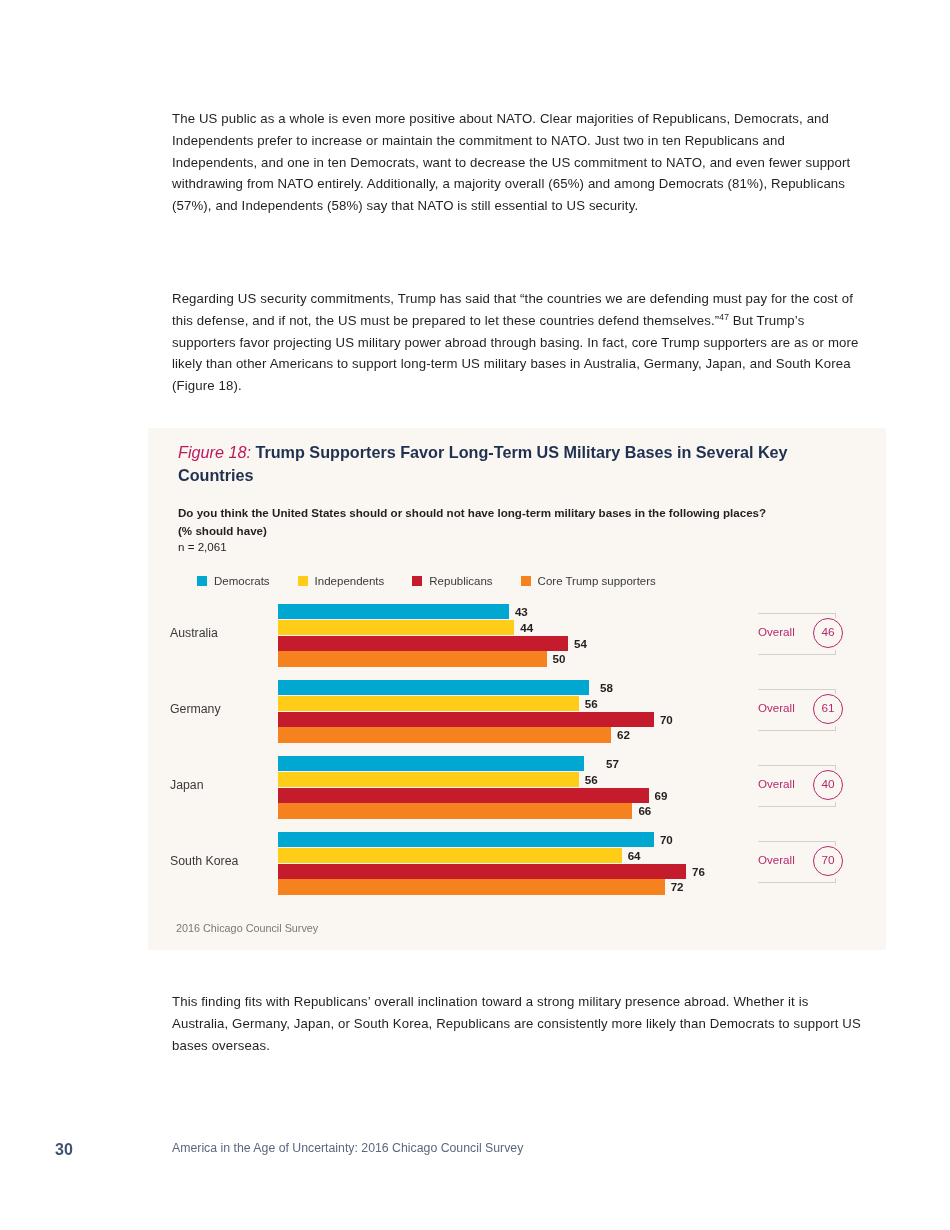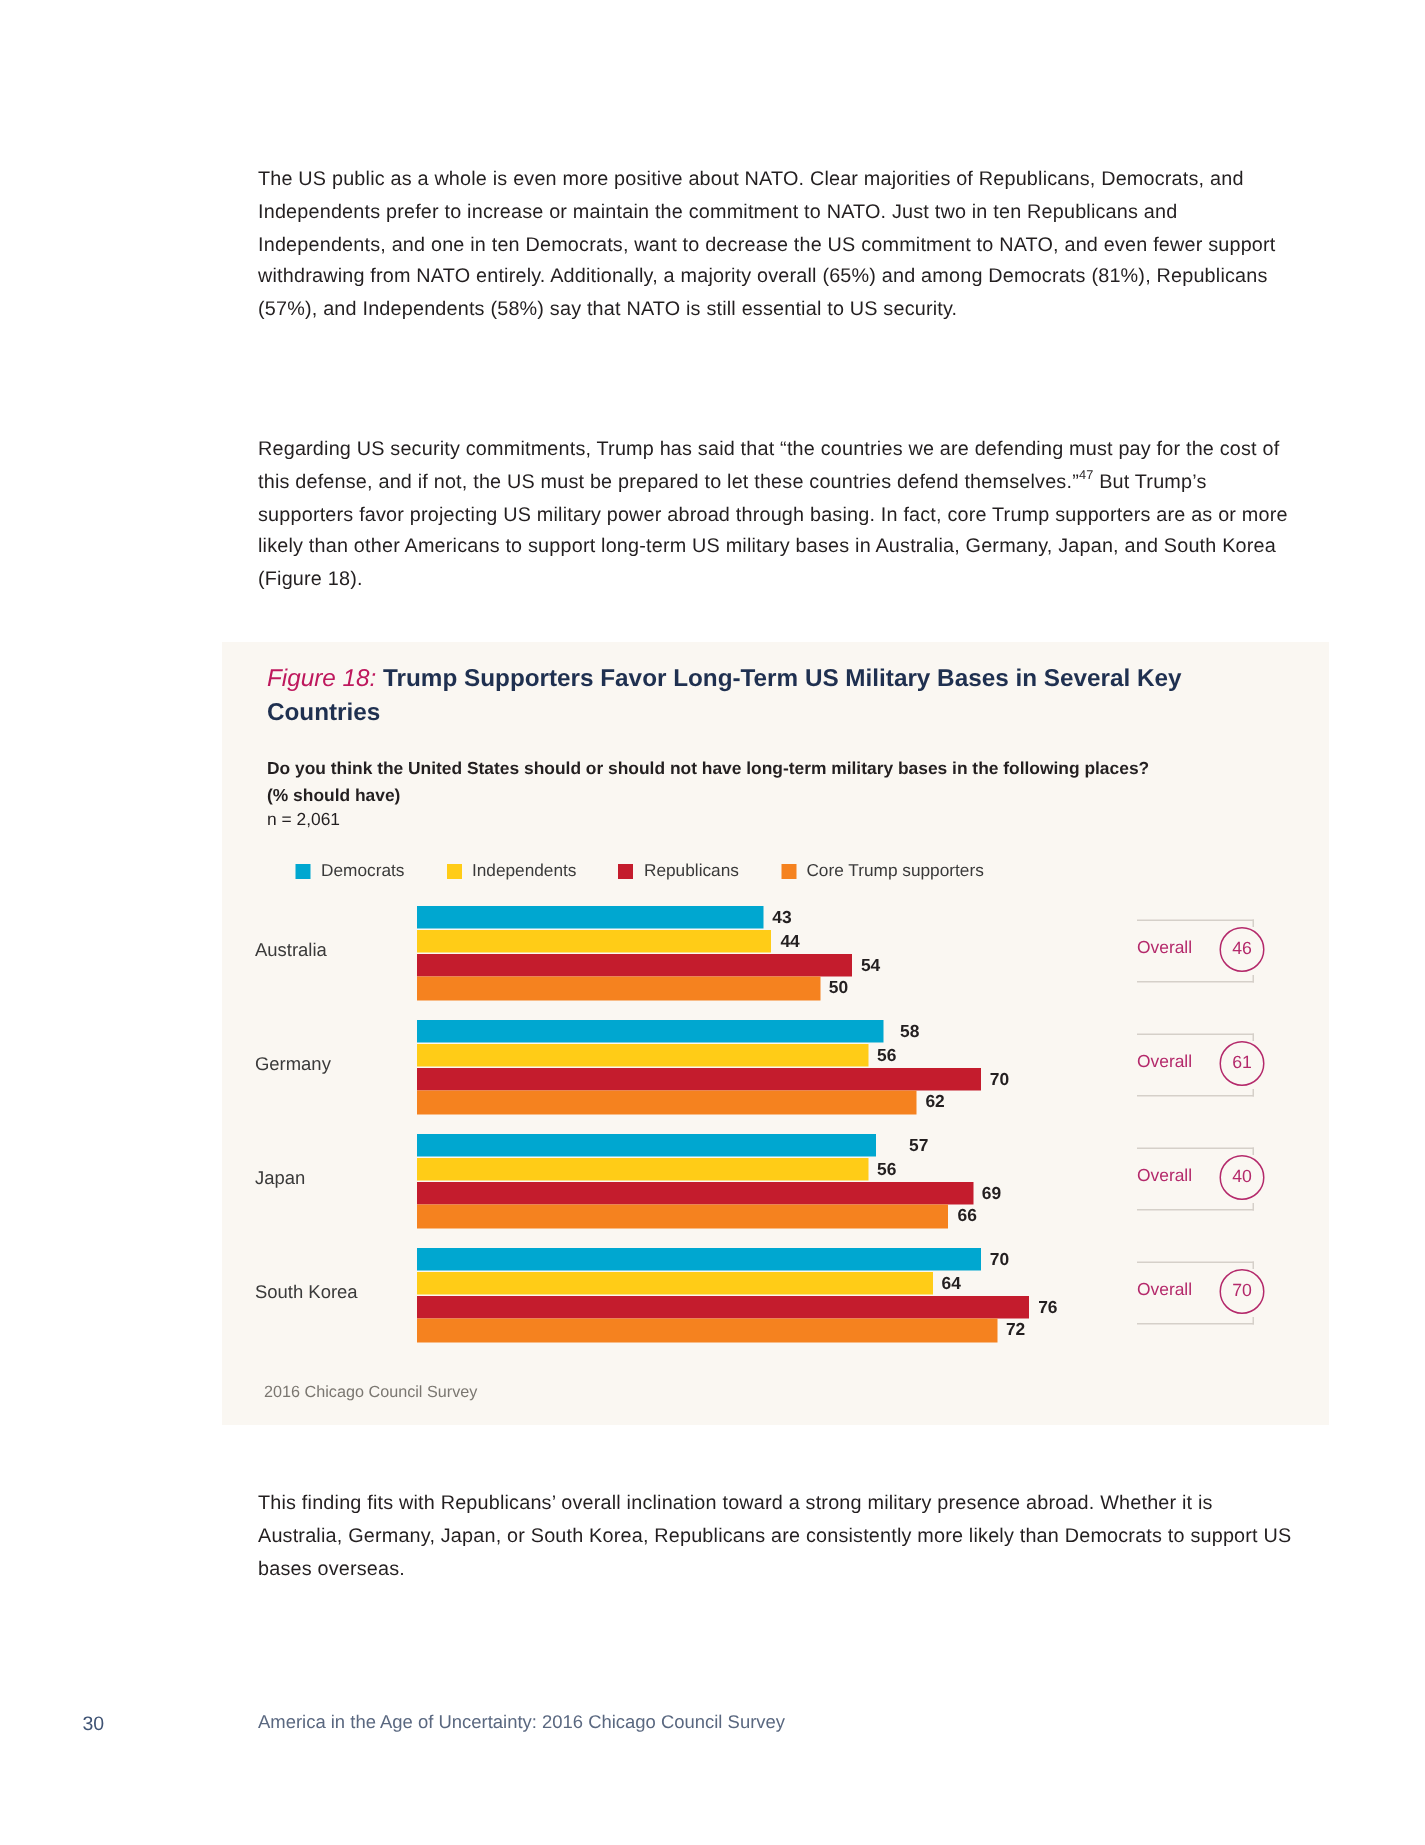--- a/index.html
+++ b/index.html
@@ -113,21 +113,21 @@
 
   
   .fig-source {
     position: absolute; left: 28px; bottom: 16px;
     font-size: 10.8px; color: #7b7771;
   }
 
   
   .footer-page-num {
     position: absolute; left: 55px; top: 1141px;
-    font-size: 13px; font-weight: normal; color: #3f5374; text-align: center;
+    font-size: 16px; font-weight: bold; color: #3f5374; text-align: center;
   }
   .footer-text {
     position: absolute; left: 172px; top: 1141px;
     font-size: 12.3px; color: #5a6880;
   }
 </style>
 </head>
 <body>
 
 <div class="page">

